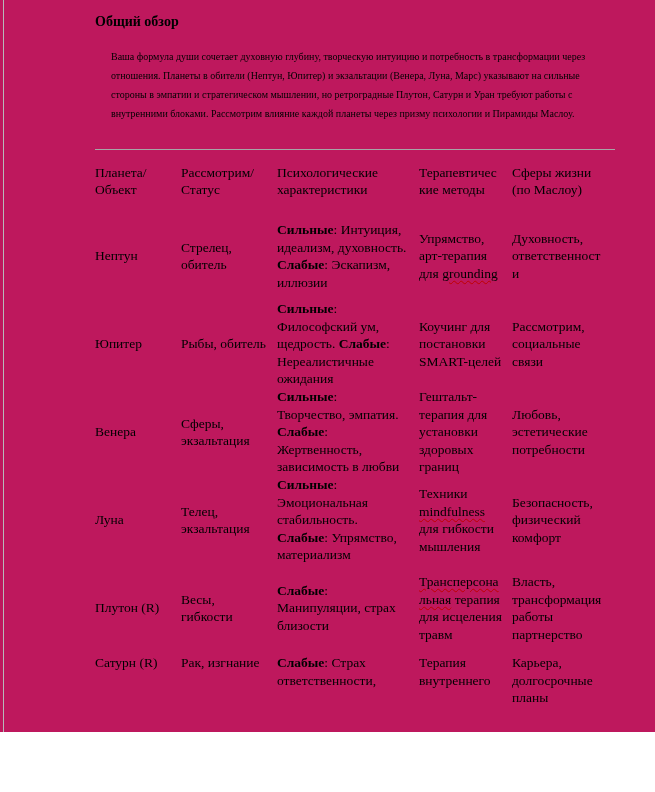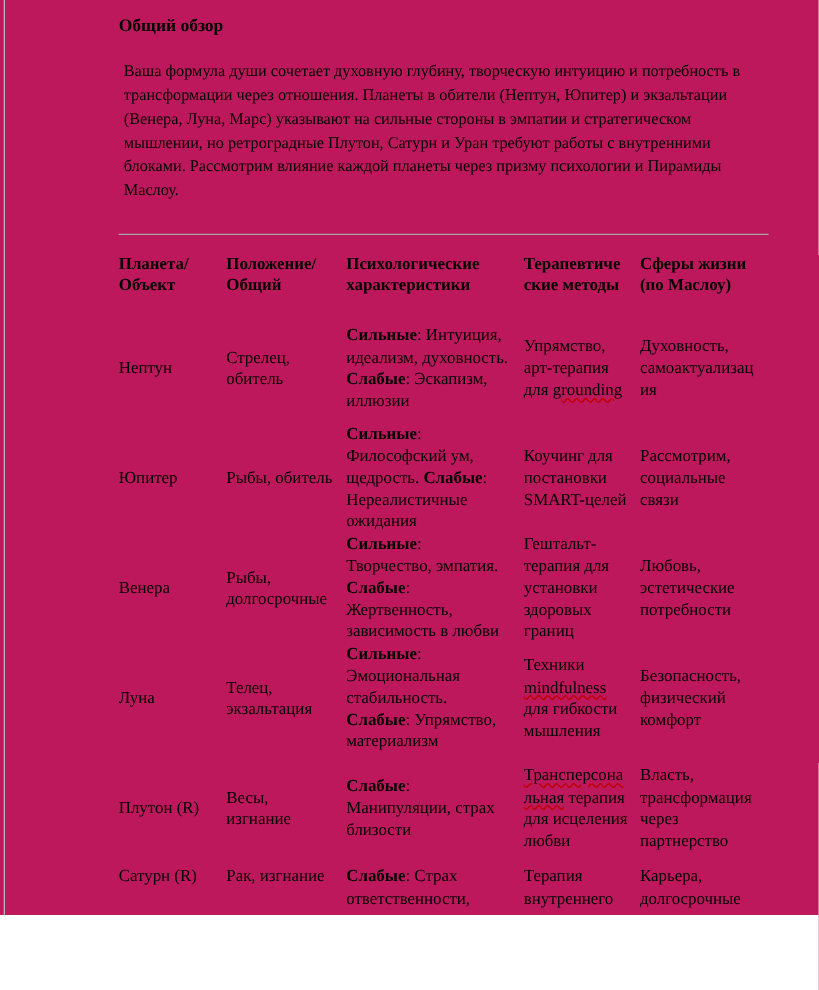--- a/index.html
+++ b/index.html
@@ -24,23 +24,23 @@
     width: 520px;
     padding-top: 12px;
   }
   .h-overview {
     font-size: 14px;
     font-weight: bold;
     line-height: 19px;
     margin: 0 0 16px 0;
   }
   .para {
-    font-size: 13px;
+    font-size: 10px;
     line-height: 19px;
-    margin: 4px;
+    margin: 16px;
   }
   .divider {
     border: none;
     border-top: 1px solid #a6a6a6;
     margin: 26px 0 0 0;
     height: 0;
   }
   .h-table {
     font-size: 14px;
     font-weight: bold;
@@ -62,21 +62,21 @@
     word-wrap: break-word;
     font-weight: normal;
   }
   table.planets col.c1 { width: 86px; }
   table.planets col.c2 { width: 96px; }
   table.planets col.c3 { width: 142px; }
   table.planets col.c4 { width: 93px; }
   table.planets col.c5 { width: 103px; }
   table.planets thead tr { height: 62px; }
   table.planets tbody tr { height: 88px; }
-  table.planets th { font-weight: bold; }
+  table.planets th { font-weight: normal; }
   td.planet-name { font-weight: bold; }
   .b { font-weight: bold; }
   .spell {
     text-decoration-line: underline;
     text-decoration-style: wavy;
     text-decoration-color: #c00000;
     text-decoration-thickness: 1px;
     text-underline-offset: 2px;
   }
   tr.row-cut td { vertical-align: top; padding-top: 2px; }
@@ -99,61 +99,61 @@
       <colgroup>
         <col class="c1">
           <col class="c2">
           <col class="c3">
           <col class="c4">
           <col class="c5">
       </colgroup>
       <thead>
         <tr>
           <th>Планета/Объект</th>
-          <th>Положение/Общий</th>
+          <th>Рассмотрим/Статус</th>
           <th>Психологические характеристики</th>
           <th>Терапевтические методы</th>
           <th>Сферы жизни (по Маслоу)</th>
         </tr>
       </thead>
       <tbody>
         <tr>
           <td class="planet-name">Нептун</td>
           <td>Стрелец, обитель</td>
           <td><span class="b">Сильные</span><span>: Интуиция, идеализм, духовность. </span><span class="b">Слабые</span><span>: Эскапизм, иллюзии</span></td>
           <td><span>Упрямство, арт-терапия для </span><span class="spell">grounding</span><span></span></td>
-          <td>Духовность, самоактуализация</td>
+          <td>Духовность, ответственности</td>
         </tr>
         <tr>
           <td class="planet-name">Юпитер</td>
           <td>Рыбы, обитель</td>
           <td><span class="b">Сильные</span><span>: Философский ум, щедрость. </span><span class="b">Слабые</span><span>: Нереалистичные ожидания</span></td>
           <td><span>Коучинг для постановки SMART-целей</span><span class="spell"></span><span></span></td>
           <td>Рассмотрим, социальные связи</td>
         </tr>
         <tr>
           <td class="planet-name">Венера</td>
-          <td>Рыбы, долгосрочные</td>
+          <td>Сферы, экзальтация</td>
           <td><span class="b">Сильные</span><span>: Творчество, эмпатия. </span><span class="b">Слабые</span><span>: Жертвенность, зависимость в любви</span></td>
           <td><span>Гештальт-терапия для установки здоровых границ</span><span class="spell"></span><span></span></td>
           <td>Любовь, эстетические потребности</td>
         </tr>
         <tr>
           <td class="planet-name">Луна</td>
           <td>Телец, экзальтация</td>
           <td><span class="b">Сильные</span><span>: Эмоциональная стабильность. </span><span class="b">Слабые</span><span>: Упрямство, материализм</span></td>
           <td><span>Техники </span><span class="spell">mindfulness</span><span> для гибкости мышления</span></td>
           <td>Безопасность, физический комфорт</td>
         </tr>
         <tr>
           <td class="planet-name">Плутон (R)</td>
-          <td>Весы, изгнание</td>
+          <td>Весы, гибкости</td>
           <td><span class="b"></span><span></span><span class="b">Слабые</span><span>: Манипуляции, страх близости</span></td>
-          <td><span></span><span class="spell">Трансперсональная</span><span> терапия для исцеления любви</span></td>
-          <td>Власть, трансформация через партнерство</td>
+          <td><span></span><span class="spell">Трансперсональная</span><span> терапия для исцеления травм</span></td>
+          <td>Власть, трансформация работы партнерство</td>
         </tr>
         <tr class="row-cut">
           <td class="planet-name">Сатурн (R)</td>
           <td>Рак, изгнание</td>
           <td><span class="b"></span><span></span><span class="b">Слабые</span><span>: Страх ответственности,</span></td>
           <td><span>Терапия внутреннего</span><span class="spell"></span><span></span></td>
           <td>Карьера, долгосрочные планы</td>
         </tr>
       </tbody>
     </table>

